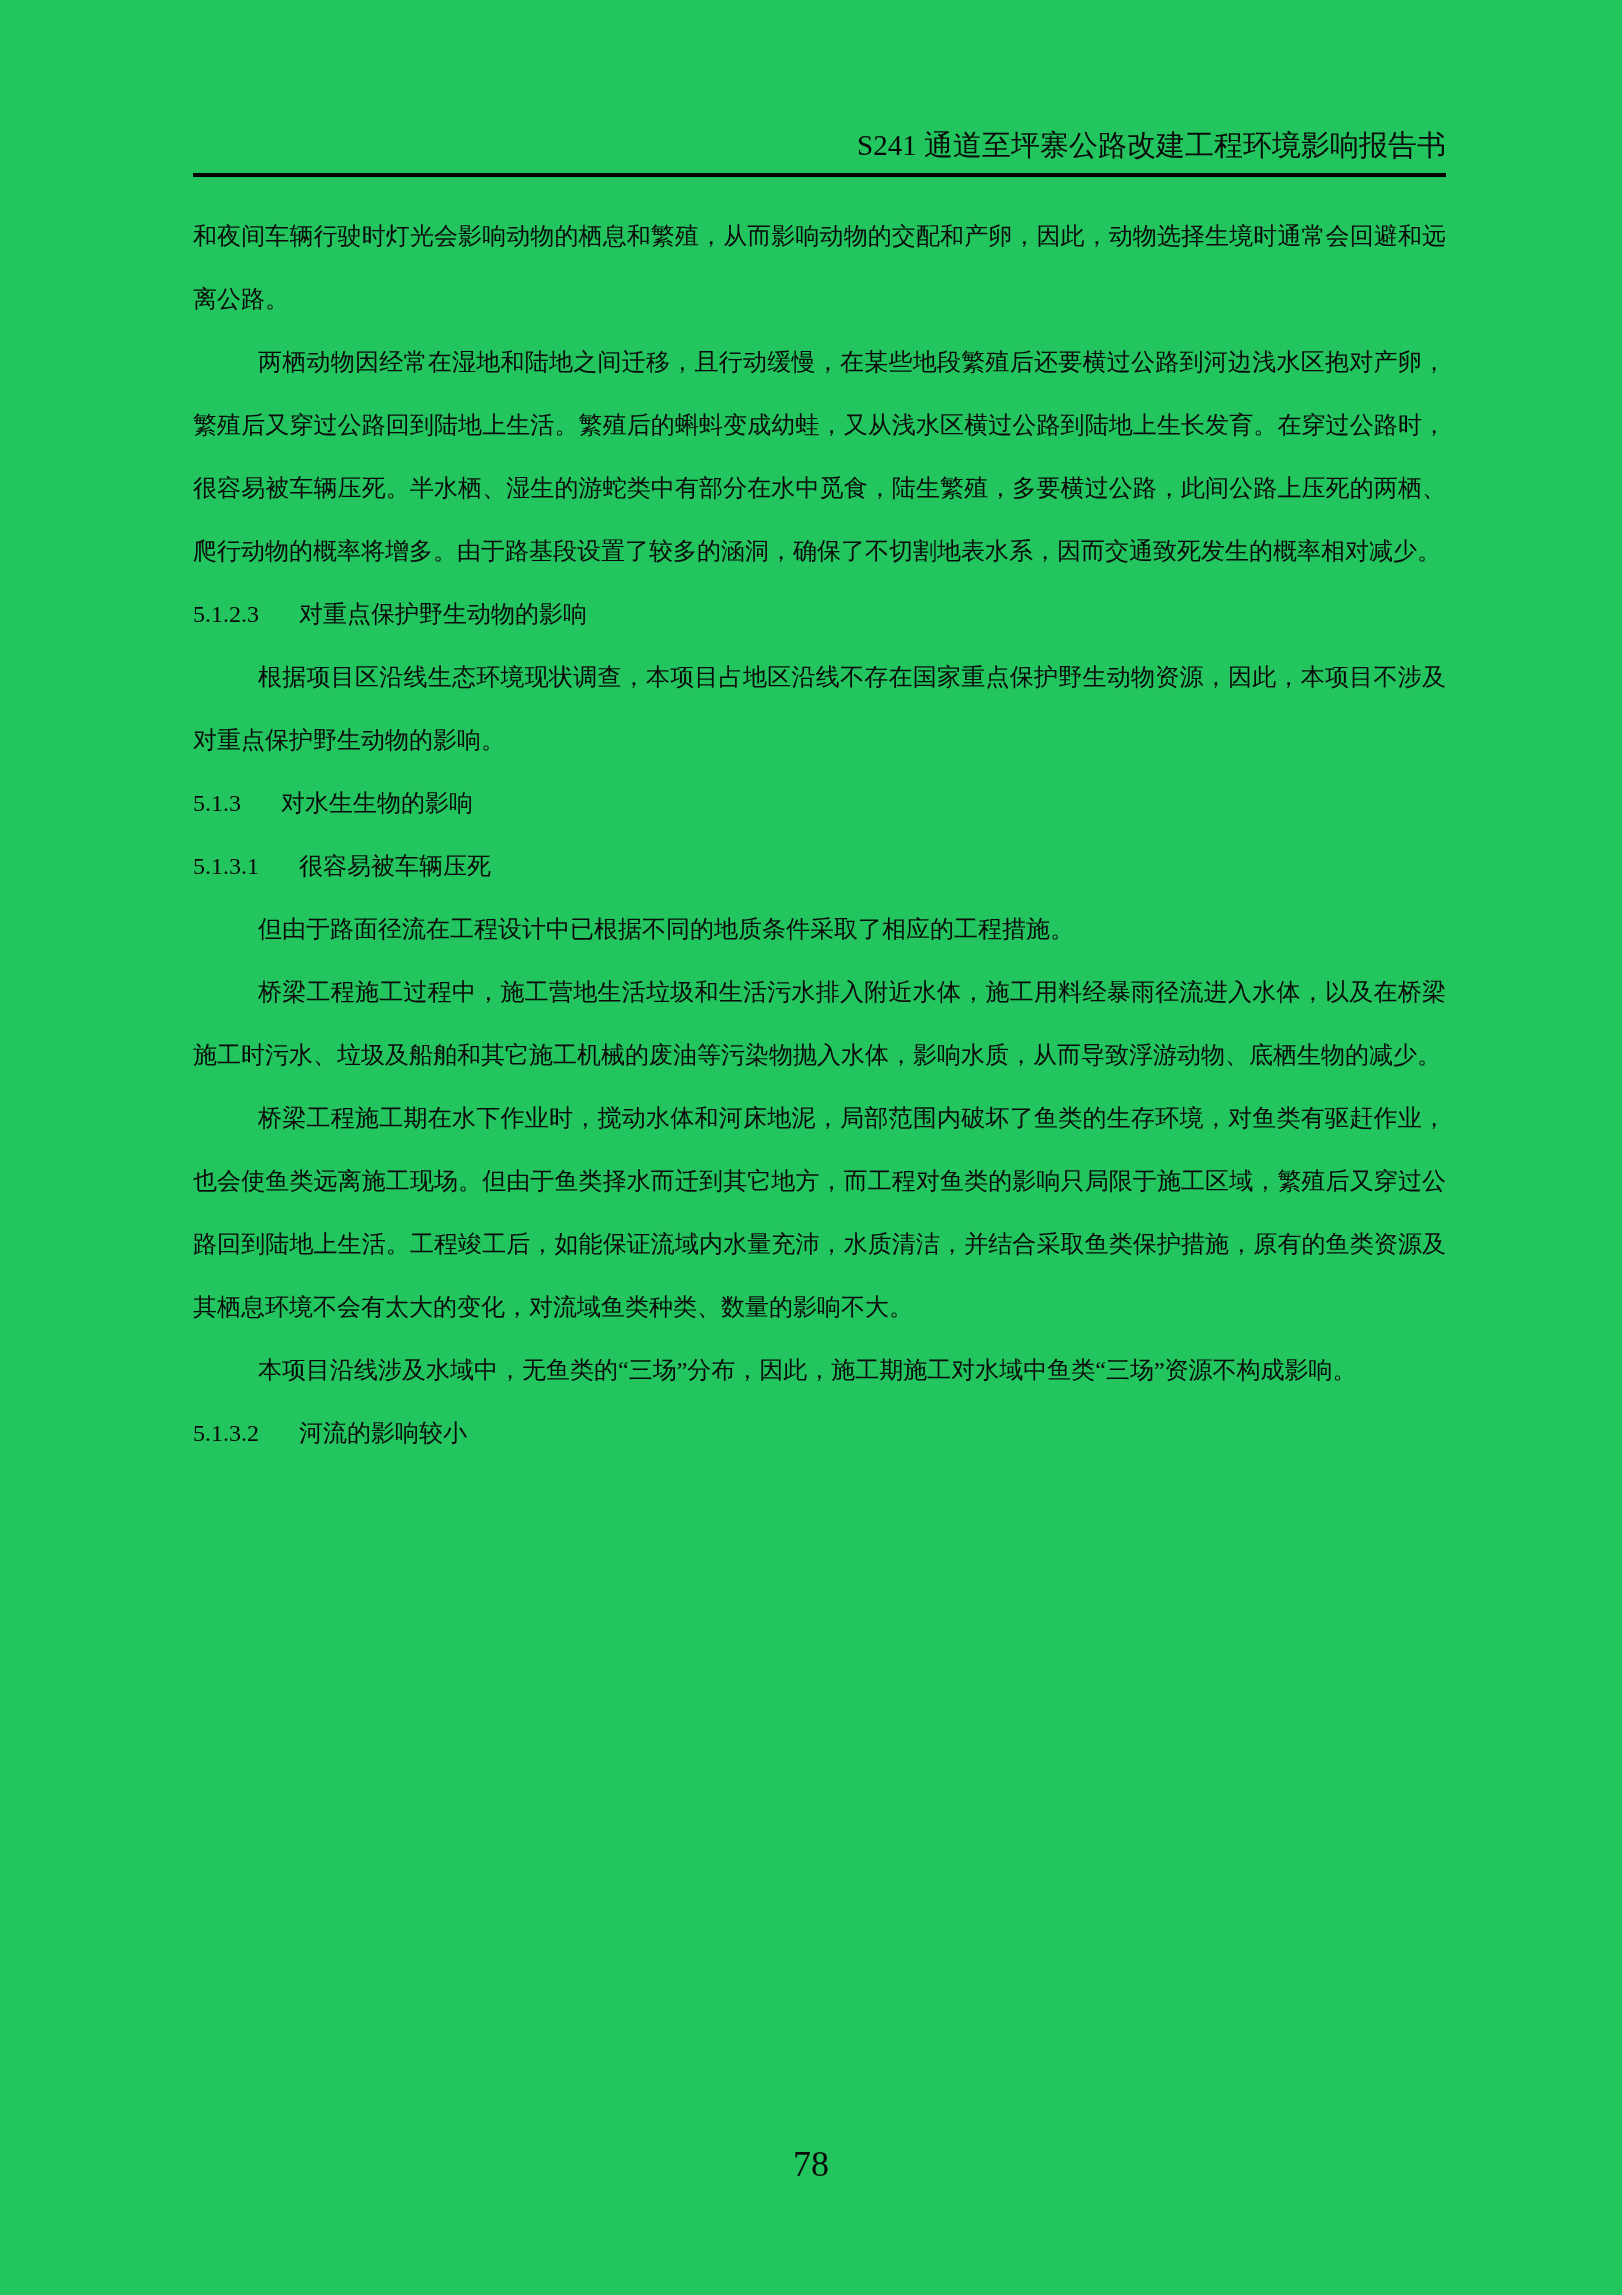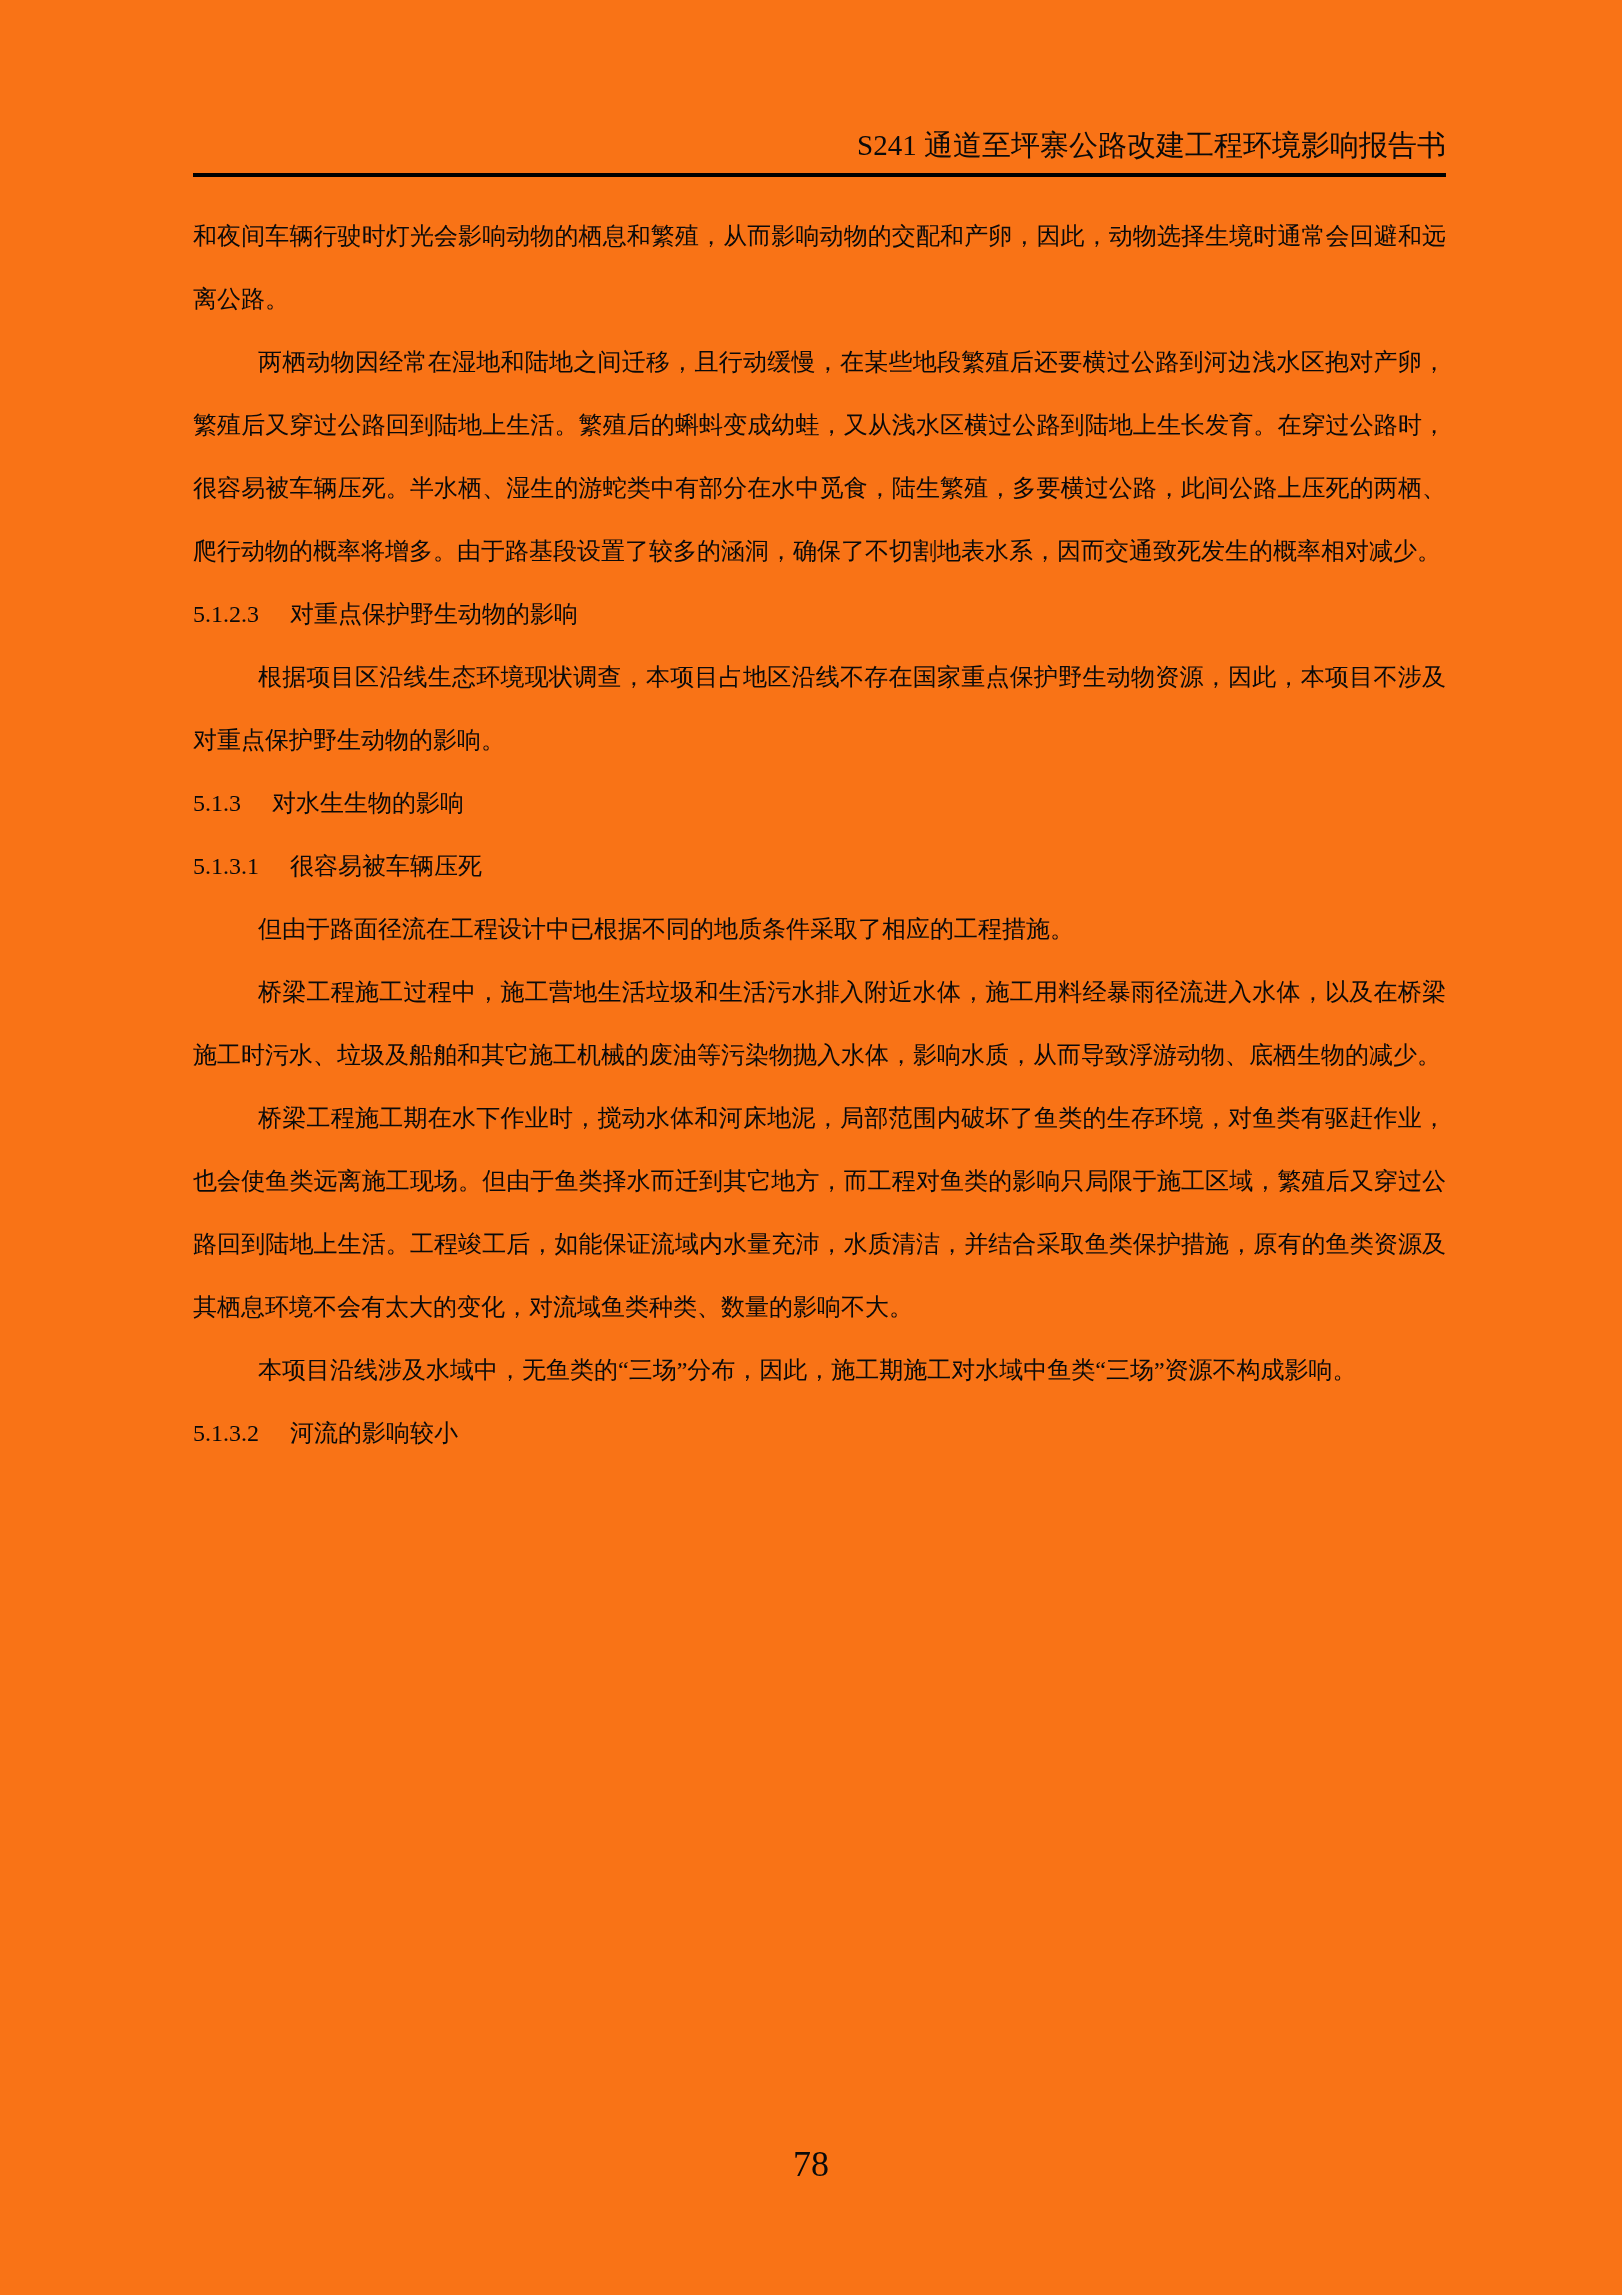--- a/index.html
+++ b/index.html
@@ -4,21 +4,21 @@
 <style>
   html, body {
     margin: 0;
     padding: 0;
     background: #ffffff;
   }
   .page {
     position: relative;
     width: 1622px;
     height: 2295px;
-    background: #f97316;
+    background: #22c55e;
     color: #0a0a0a;
     font-family: "Liberation Serif", "DejaVu Serif", serif;
     overflow: hidden;
   }
   
   .header {
     position: absolute;
     top: 126px;
     left: 193px;
     width: 1253px;
@@ -44,21 +44,21 @@
     padding: 0;
   }
   .content p.indent {
     text-indent: 65px;
   }
   .content p.heading {
     text-indent: 0;
     text-align: left;
   }
   .heading .hnum {
-    margin-right: 31px;
+    margin-right: 40px;
   }
   
   .footer {
     position: absolute;
     top: 2148px;
     left: 0;
     width: 1622px;
     text-align: center;
     font-size: 36px;
     line-height: 33px;

